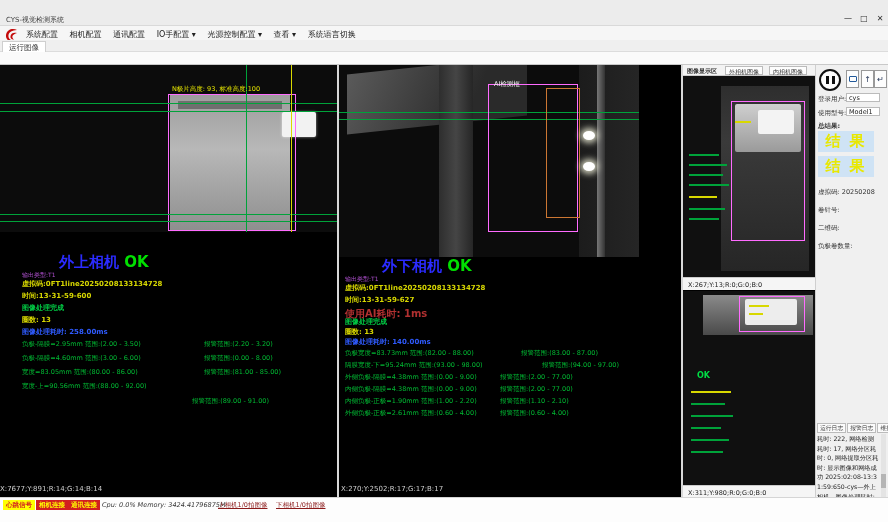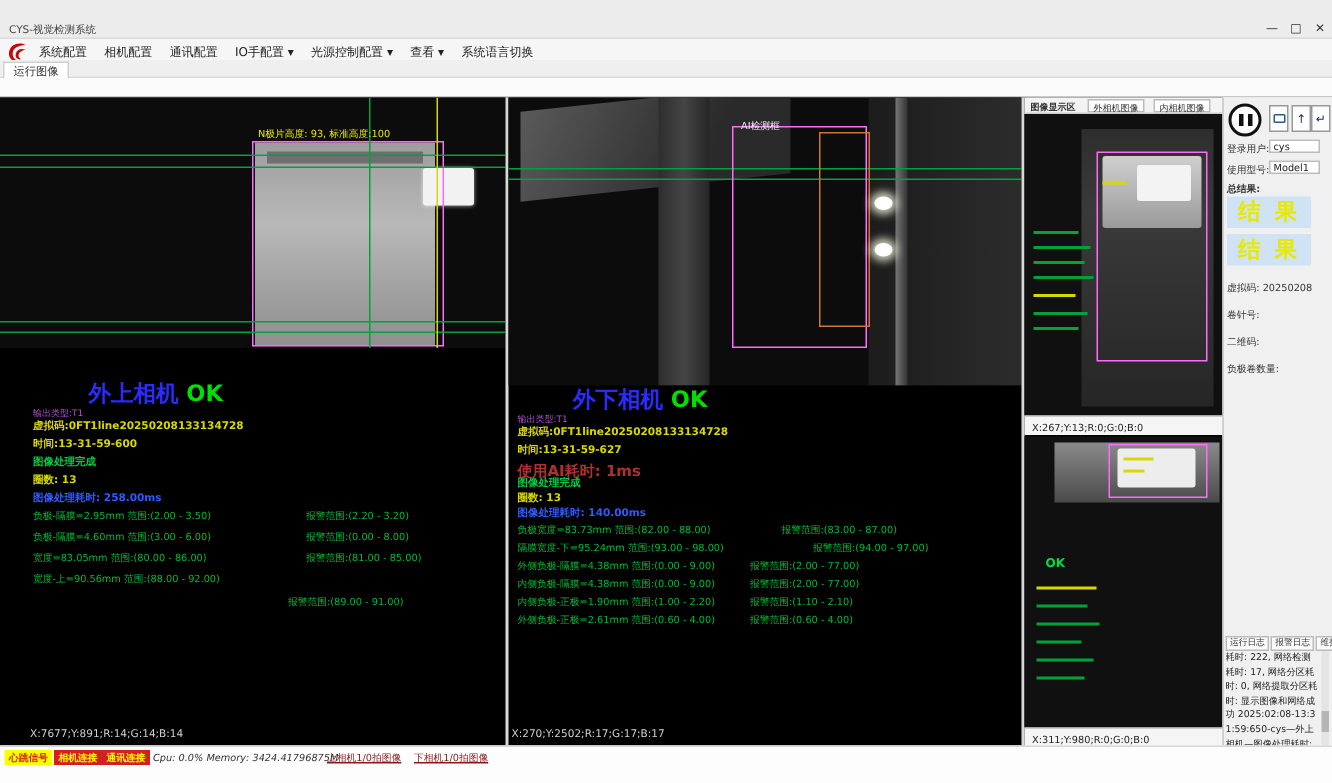--- a/index.html
+++ b/index.html
@@ -134,25 +134,25 @@
   <div class="abs t-yellow" style="left:22px;top:315px;">圈数: 13</div>
   <div class="abs t-blue" style="left:22px;top:327px;">图像处理耗时: 258.00ms</div>
   <div class="abs m-row" style="left:22px;top:340px;">负极-隔膜=2.95mm 范围:(2.00 - 3.50)</div>
   <div class="abs m-row" style="left:204px;top:340px;">报警范围:(2.20 - 3.20)</div>
   <div class="abs m-row" style="left:22px;top:354px;">负极-隔膜=4.60mm 范围:(3.00 - 6.00)</div>
   <div class="abs m-row" style="left:204px;top:354px;">报警范围:(0.00 - 8.00)</div>
   <div class="abs m-row" style="left:22px;top:368px;text-align:center;">宽度=83.05mm 范围:(80.00 - 86.00)</div>
   <div class="abs m-row" style="left:204px;top:368px;">报警范围:(81.00 - 85.00)</div>
   <div class="abs m-row" style="left:22px;top:382px;">宽度-上=90.56mm 范围:(88.00 - 92.00)</div>
   <div class="abs m-row" style="left:192px;top:382px;margin-top:15px;">报警范围:(89.00 - 91.00)</div>
-  <div class="abs coords" style="left:20px;top:485px;text-align:center;">X:7677;Y:891;R:14;G:14;B:14</div>
+  <div class="abs coords" style="left:0;top:485px;text-align:center;">X:7677;Y:891;R:14;G:14;B:14</div>
 
   <div class="abs vdiv" style="left:337px;"></div>
 
-  <div class="abs img-area" style="left:339px;top:65px;width:342px;height:192px;">
+  <div class="abs img-area" style="left:339px;top:65px;width:300px;height:192px;">
     <div class="abs" style="left:8px;top:0;width:180px;height:60px;background:linear-gradient(115deg,#5a5a5a,#2a2a2a 70%);transform:skewY(-6deg);"></div>
     <div class="abs" style="left:100px;top:0;width:34px;height:192px;background:linear-gradient(90deg,#2e2e2e,#454545,#262626);"></div>
     <div class="abs" style="left:240px;top:0;width:102px;height:192px;background:linear-gradient(90deg,#1c1c1c,#2c2c2c);"></div>
     <div class="abs" style="left:258px;top:0;width:8px;height:192px;background:linear-gradient(90deg,#777,#333);"></div>
     <div class="gline" style="left:0;top:47px;width:342px;"></div>
     <div class="gline" style="left:0;top:54px;width:342px;"></div>
     <div class="abs" style="left:149px;top:19px;width:90px;height:148px;border:1px solid #ff6bff;"></div>
     <div class="abs" style="left:207px;top:23px;width:34px;height:130px;border:1px solid #cc7733;"></div>
     <div class="glow" style="left:244px;top:66px;width:12px;height:9px;"></div>
     <div class="glow" style="left:244px;top:97px;width:12px;height:9px;"></div>

